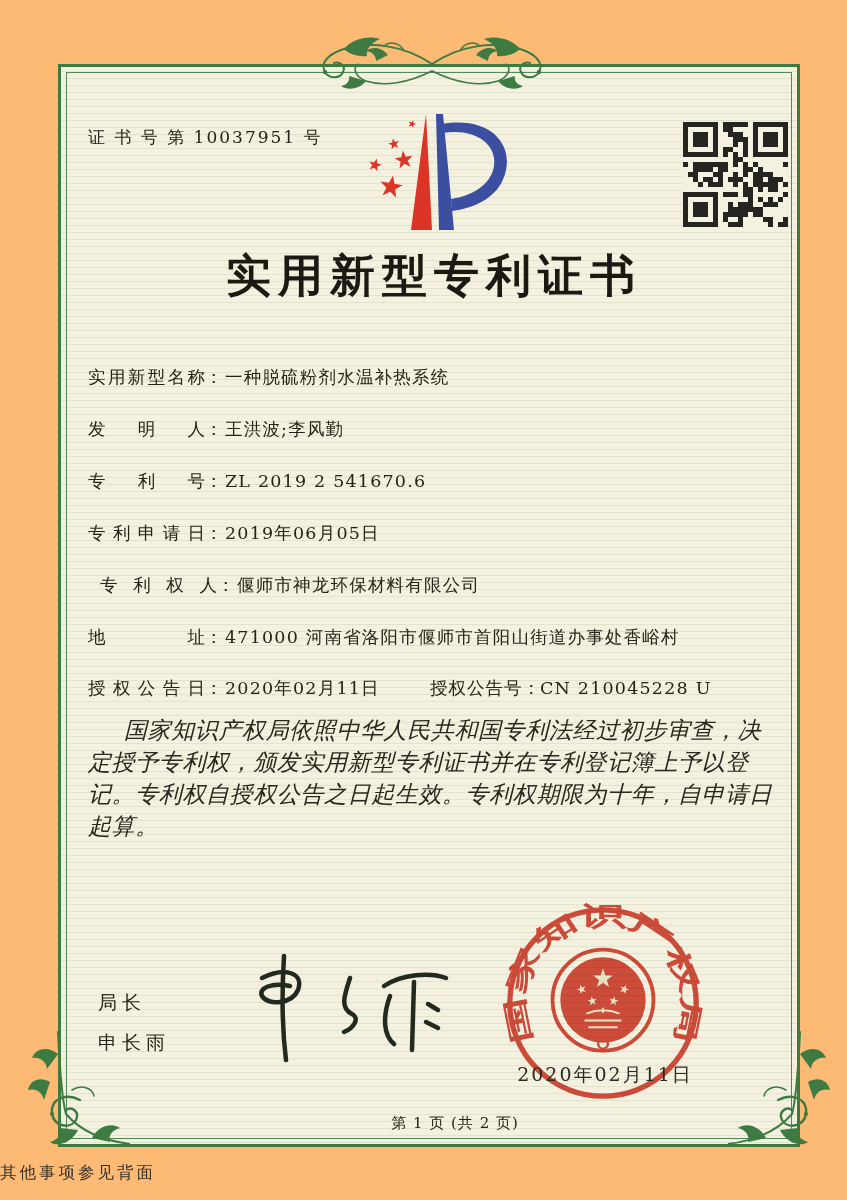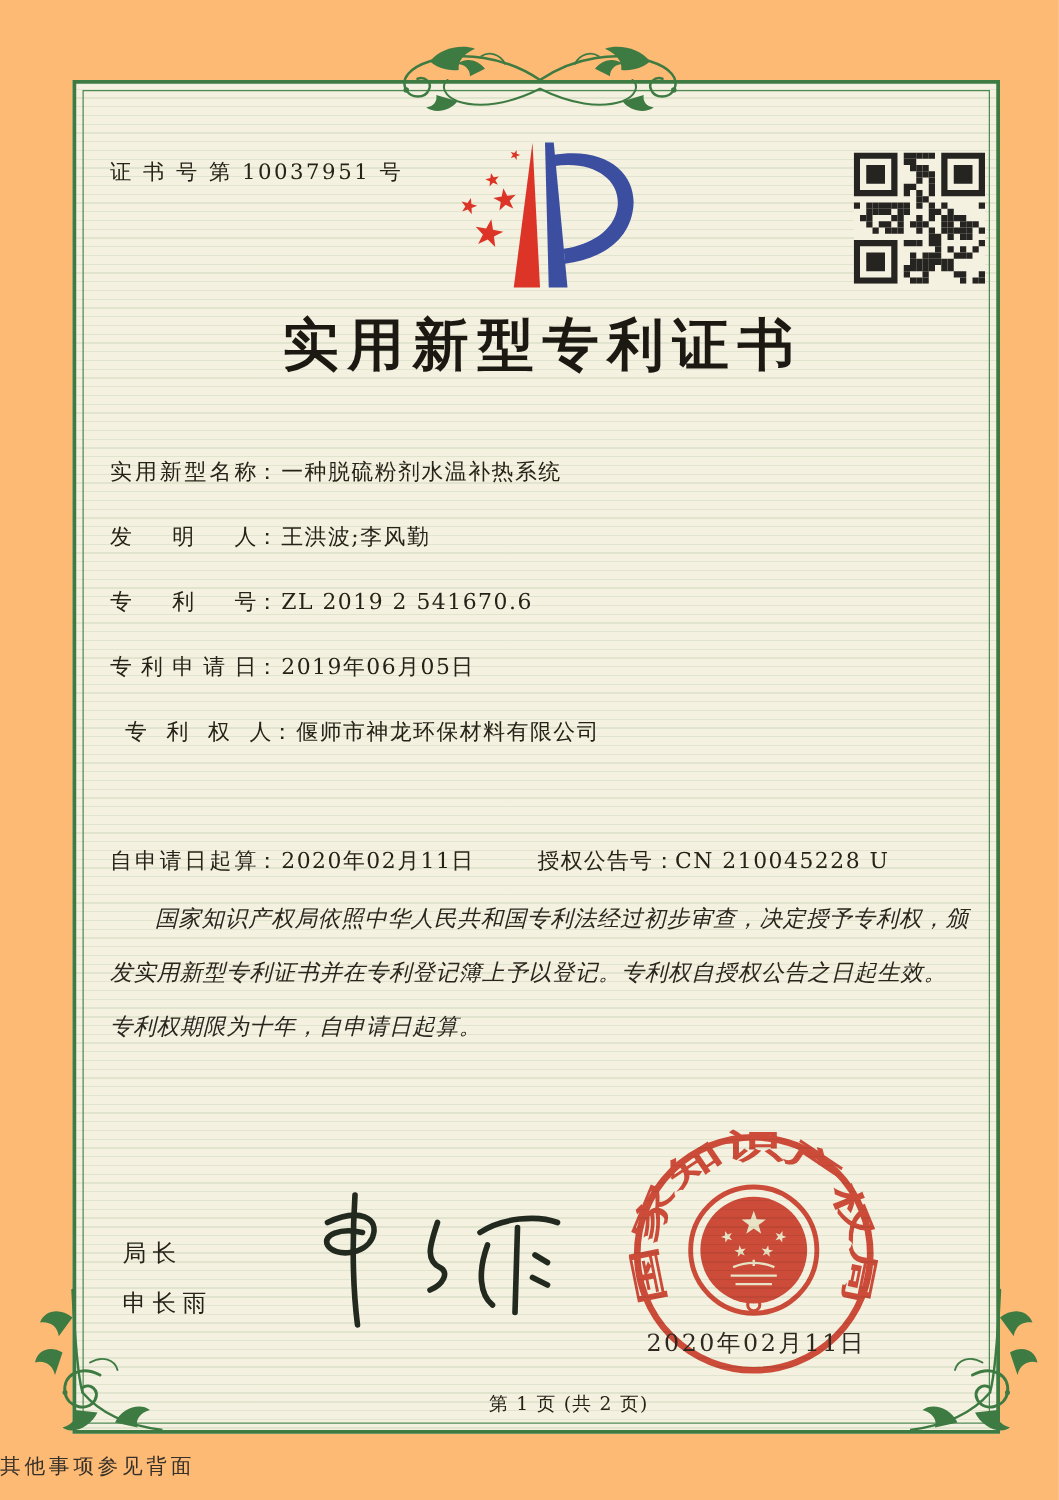--- a/index.html
+++ b/index.html
@@ -33,21 +33,21 @@
     left:0;top:246px;width:100%;text-align:center;font-size:45px;font-weight:bold;
     letter-spacing:7px;color:#1c1913;z-index:3;
   }
   .row{left:88px;font-size:17.5px;z-index:3;white-space:nowrap;}
   .flabel{display:inline-block;width:117px;text-align:justify;text-align-last:justify;}
   .fcolon{display:inline-block;width:20px;}
   .fvalue{letter-spacing:1.2px;}
   .grant2{position:absolute;left:342px;top:0;white-space:nowrap;}
   .glabel{letter-spacing:1px;}
   .para{
-    left:88px;width:688px;font-size:18px;line-height:43px;text-indent:36px;
+    left:88px;width:688px;font-size:23px;line-height:32px;text-indent:36px;
     letter-spacing:0.6px;font-style:italic;z-index:3;color:#2a251d;
   }
   .director{left:98px;font-size:19px;letter-spacing:5px;z-index:3;}
   .signature{left:232px;top:948px;z-index:3;}
   .seal{left:503px;top:903px;z-index:4;mix-blend-mode:multiply;}
   .seal-date{
     left:505px;top:1062px;width:200px;text-align:center;font-size:19px;
     letter-spacing:2px;color:#2e2820;z-index:5;
   }
   .page-num{left:0;top:1114px;width:100%;text-align:center;font-size:15px;letter-spacing:1px;z-index:3;margin-left:21px;}
@@ -266,24 +266,27 @@
   </div>
   <div class="abs row" style="top:469px;">
     <span class="flabel">专利号</span><span class="fcolon">：</span><span class="fvalue">ZL 2019 2 541670.6</span>
   </div>
   <div class="abs row" style="top:521px;">
     <span class="flabel">专利申请日</span><span class="fcolon">：</span><span class="fvalue">2019年06月05日</span>
   </div>
   <div class="abs row" style="top:573px;margin-left:12px;">
     <span class="flabel">专利权人</span><span class="fcolon">：</span><span class="fvalue">偃师市神龙环保材料有限公司</span>
   </div>
+  <div class="abs row" style="top:625px;">
+    <span class="flabel">地址</span><span class="fcolon">：</span><span class="fvalue">471000 河南省洛阳市偃师市首阳山街道办事处香峪村</span>
+  </div>
 
   <div class="abs row" style="top:676px;width:690px;">
     <span>
-      <span class="flabel">自申请日起算</span><span class="fcolon">：</span><span class="fvalue">2020年02月11日</span>
+      <span class="flabel">授权公告日</span><span class="fcolon">：</span><span class="fvalue">2020年02月11日</span>
     </span>
     <span class="grant2">
       <span class="glabel">授权公告号</span><span>：</span><span class="fvalue">CN 210045228 U</span>
     </span>
   </div>
 
   <div class="abs para" style="top:714px;">国家知识产权局依照中华人民共和国专利法经过初步审查，决定授予专利权，颁发实用新型专利证书并在专利登记簿上予以登记。专利权自授权公告之日起生效。专利权期限为十年，自申请日起算。</div>
 
   <div class="abs director" style="top:990px;">局长</div>
   <div class="abs director" style="top:1030px;">申长雨</div>

